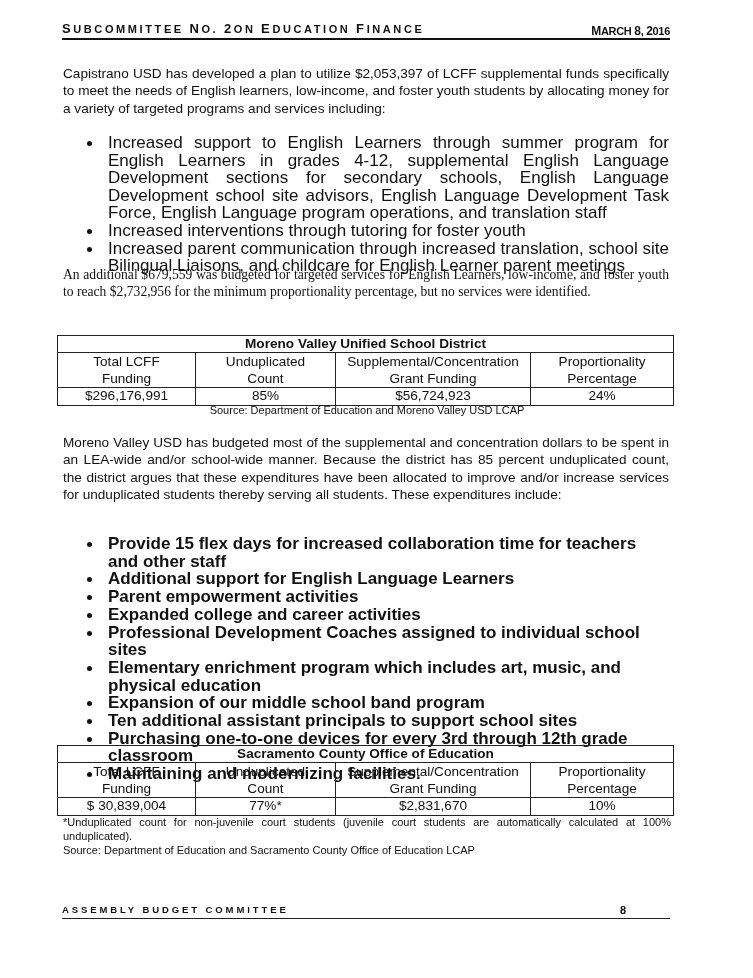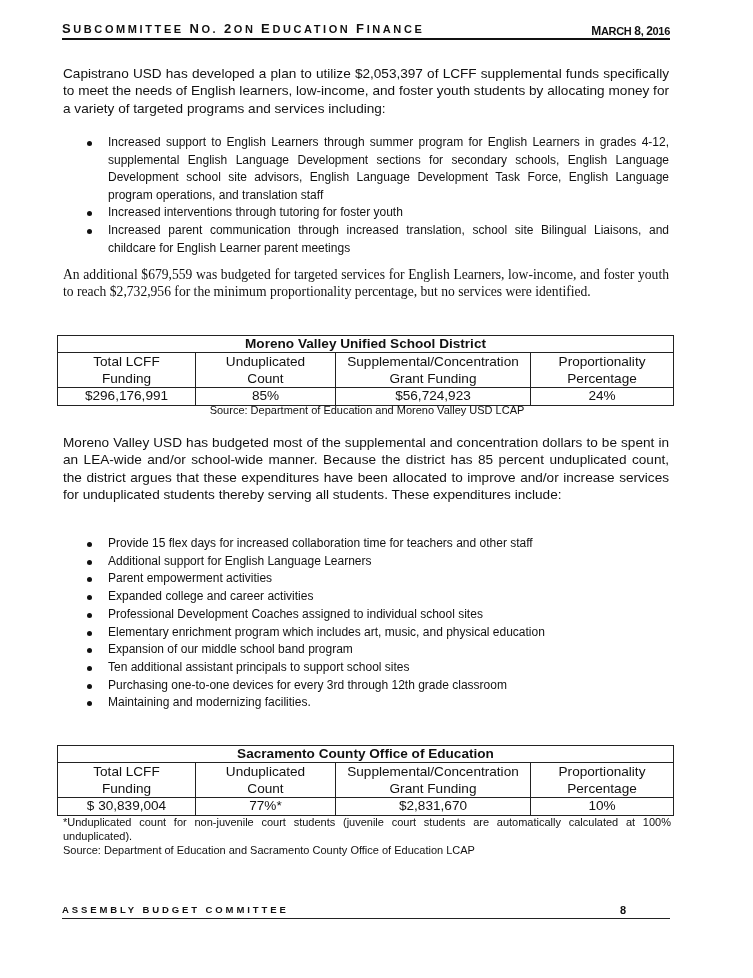--- a/index.html
+++ b/index.html
@@ -64,21 +64,21 @@
       position: absolute;
       left: 63px;
       width: 606px;
       margin: 0;
       padding: 0;
       list-style: none;
     }
     ul.bullets li {
       position: relative;
       padding-left: 45px;
-      font-size: 12px;
+      font-size: 17px;
       line-height: 17.6px;
       text-align: justify;
     }
     ul.bullets li.j { text-align-last: left; }
     ul.bullets li .dot {
       position: absolute;
       left: 24px;
       top: 7px;
       width: 5px;
       height: 5px;
@@ -187,21 +187,21 @@
       <td>85%</td>
       <td>$56,724,923</td>
       <td>24%</td>
     </tr>
   </tbody>
     </table>
   <p class="note" style="top:404px; text-align:center;">Source: Department of Education and Moreno Valley USD LCAP</p>
 
   <p class="para" style="top:434px;">Moreno Valley USD has budgeted most of the supplemental and concentration dollars to be spent in an LEA-wide and/or school-wide manner. Because the district has 85 percent unduplicated count, the district argues that these expenditures have been allocated to improve and/or increase services for unduplicated students thereby serving all students. These expenditures include:</p>
 
-  <ul class="bullets tight" style="top:535px;">
+  <ul class="bullets tight" style="top:535px;font-weight:bold;">
     <li><span class="dot"></span><span>Provide 15 flex days for increased collaboration time for teachers and other staff</span></li>
     <li><span class="dot"></span><span>Additional support for English Language Learners</span></li>
     <li><span class="dot"></span><span>Parent empowerment activities</span></li>
     <li><span class="dot"></span><span>Expanded college and career activities</span></li>
     <li><span class="dot"></span><span>Professional Development Coaches assigned to individual school sites</span></li>
     <li><span class="dot"></span><span>Elementary enrichment program which includes art, music, and physical education</span></li>
     <li><span class="dot"></span><span>Expansion of our middle school band program</span></li>
     <li><span class="dot"></span><span>Ten additional assistant principals to support school sites</span></li>
     <li><span class="dot"></span><span>Purchasing one-to-one devices for every 3rd through 12th grade classroom</span></li>
     <li><span class="dot"></span><span>Maintaining and modernizing facilities.</span></li>

